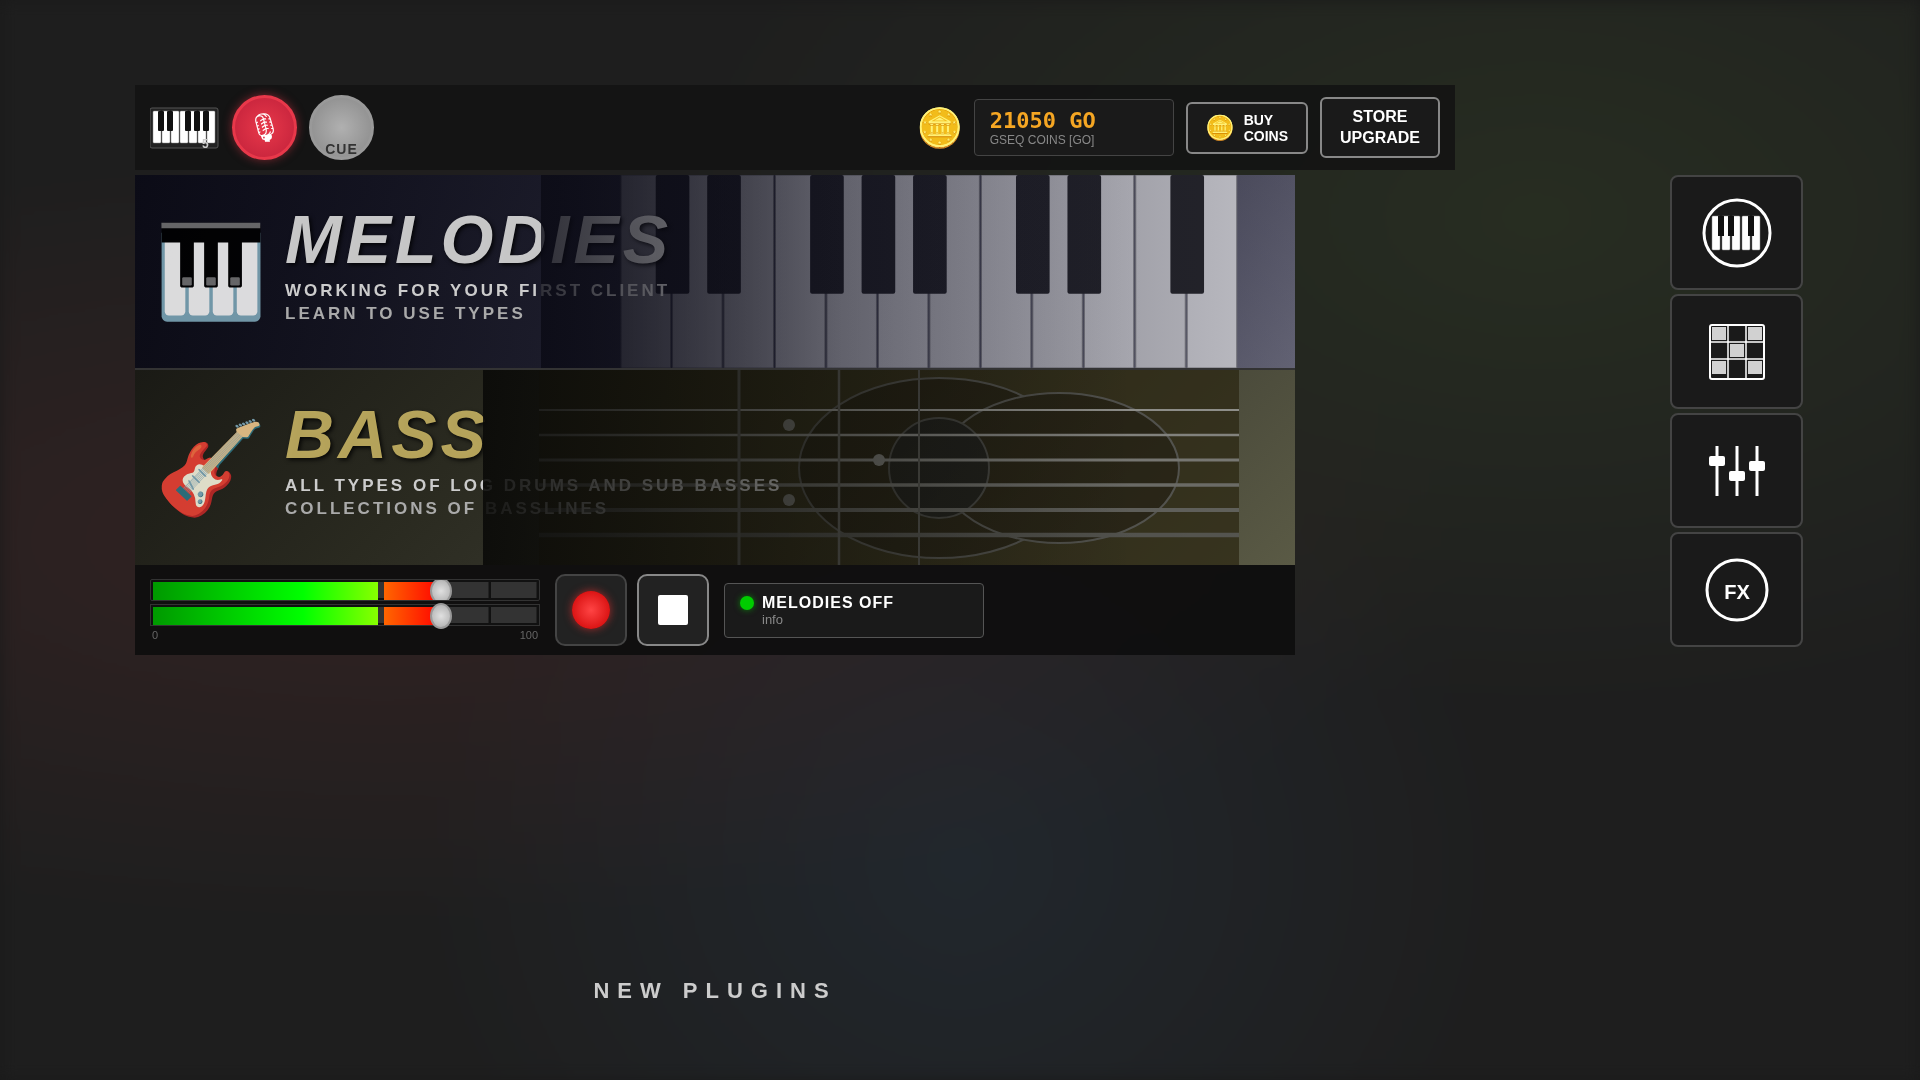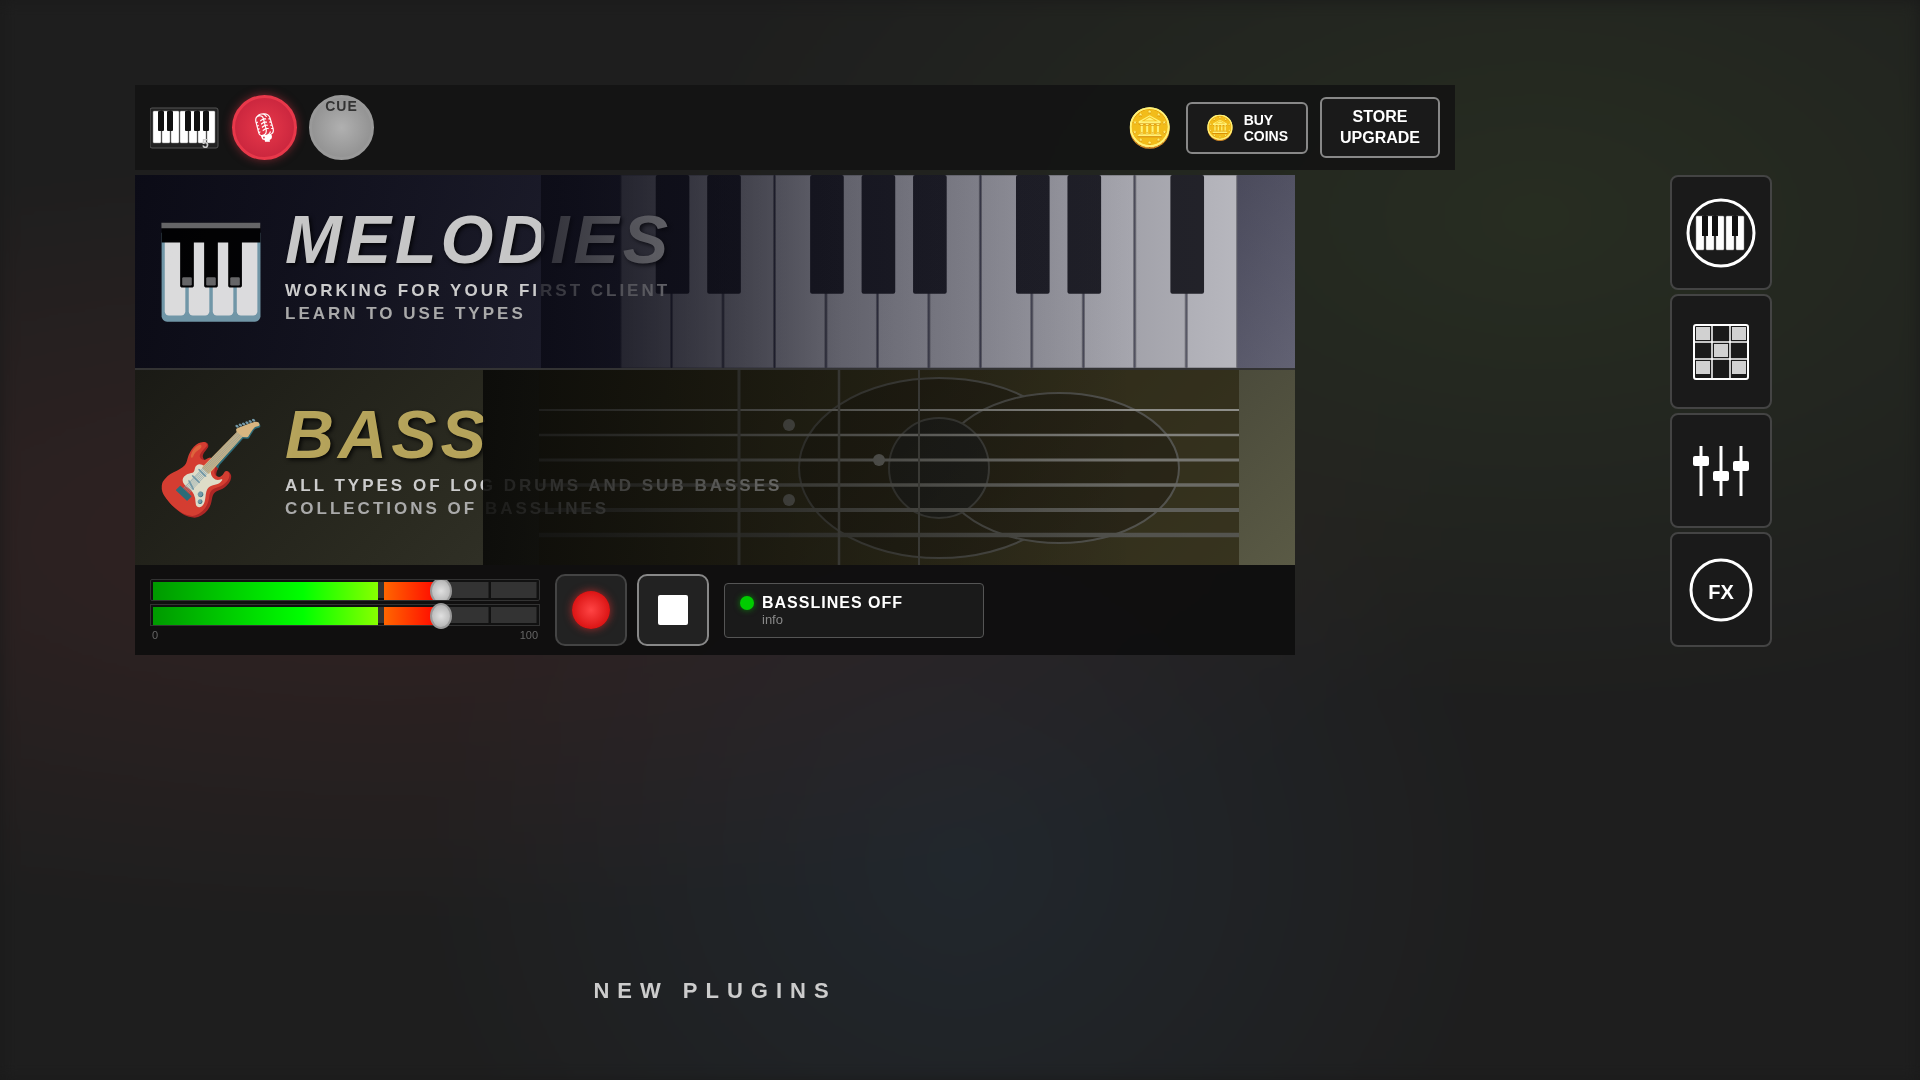--- a/index.html
+++ b/index.html
@@ -70,21 +70,21 @@
       box-shadow: 0 0 10px rgba(232,56,74,0.5);
     }
 
     .cue-btn {
       width: 65px;
       height: 65px;
       border-radius: 50%;
       background: radial-gradient(circle, #b0b0b0, #888);
       border: 3px solid #999;
       display: flex;
-      align-items: flex-start;
+      align-items: flex-end;
       justify-content: center;
       cursor: pointer;
       color: #333;
       font-weight: bold;
       font-size: 14px;
       letter-spacing: 1px;
     }
 
     .spacer { flex: 1; }
 
@@ -375,21 +375,21 @@
       position: absolute;
       right: 135px;
       top: 175px;
       width: 115px;
       display: flex;
       flex-direction: column;
       gap: 4px;
     }
 
     .sidebar-btn {
-      width: 102px;
+      width: 133px;
       height: 115px;
       background: #1a1a1a;
       border: 2px solid #444;
       border-radius: 8px;
       display: flex;
       align-items: center;
       justify-content: center;
       cursor: pointer;
     }
 
@@ -447,20 +447,24 @@
   </div>
 
   <div class="cue-btn">
     <span>CUE</span>
   </div>
 
   <div class="spacer"></div>
 
   <div class="coins-area">
     <span class="coin-icon">🪙</span>
+    <div class="coins-display">
+      <span class="coins-amount">21050 GO</span>
+      <span class="coins-label">GSEQ COINS [GO]</span>
+    </div>
   </div>
 
   <div class="buy-btn">
     <span class="buy-coin-icon">🪙</span>
     <span>BUY<br>COINS</span>
   </div>
 
   <div class="store-btn">
     <span>STORE<br>UPGRADE</span>
   </div>
@@ -609,21 +613,21 @@
     </div>
 
     <div class="stop-btn">
       <div class="stop-square"></div>
     </div>
   </div>
 
   <div class="recording-status">
     <div class="recording-status-top">
       <div class="status-dot"></div>
-      <span class="status-text">BASSLINES OFF</span>
+      <span class="status-text">MELODIES OFF</span>
     </div>
     <div class="status-info">info</div>
   </div>
 
 </div>
 
 <div class="right-sidebar">
 
   <div class="sidebar-btn">
     <svg viewBox="0 0 70 70" width="70" height="70" xmlns="http://www.w3.org/2000/svg">

